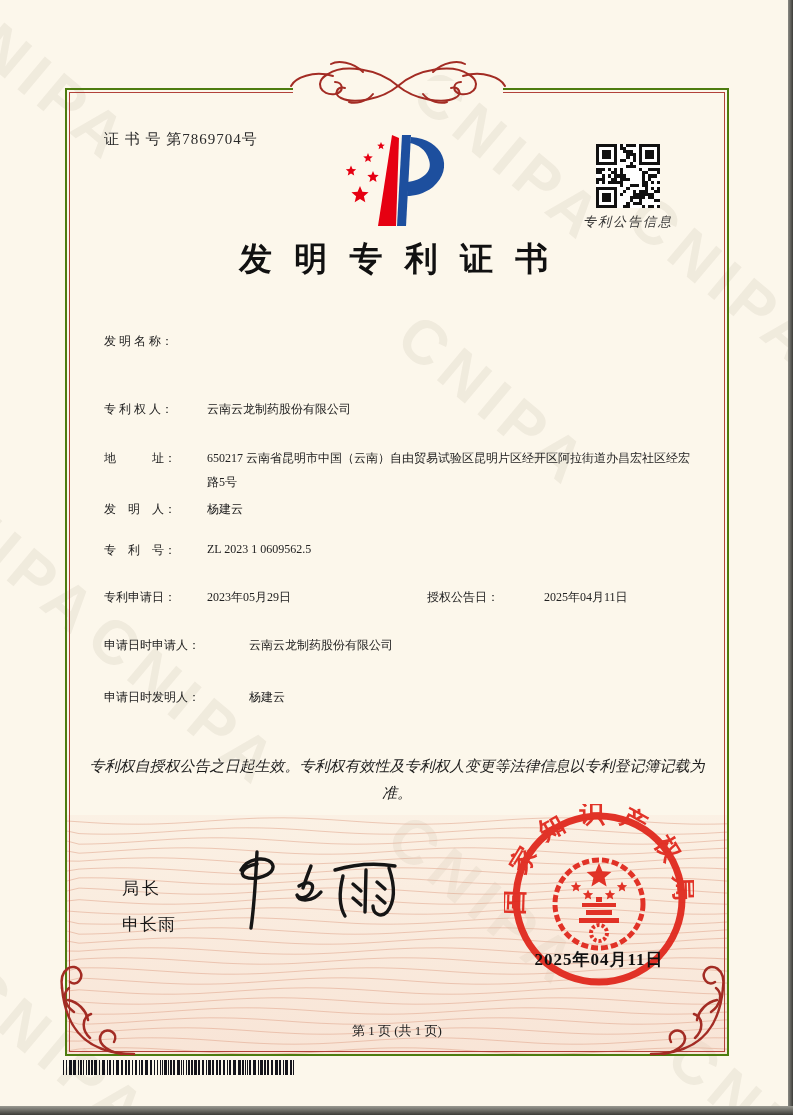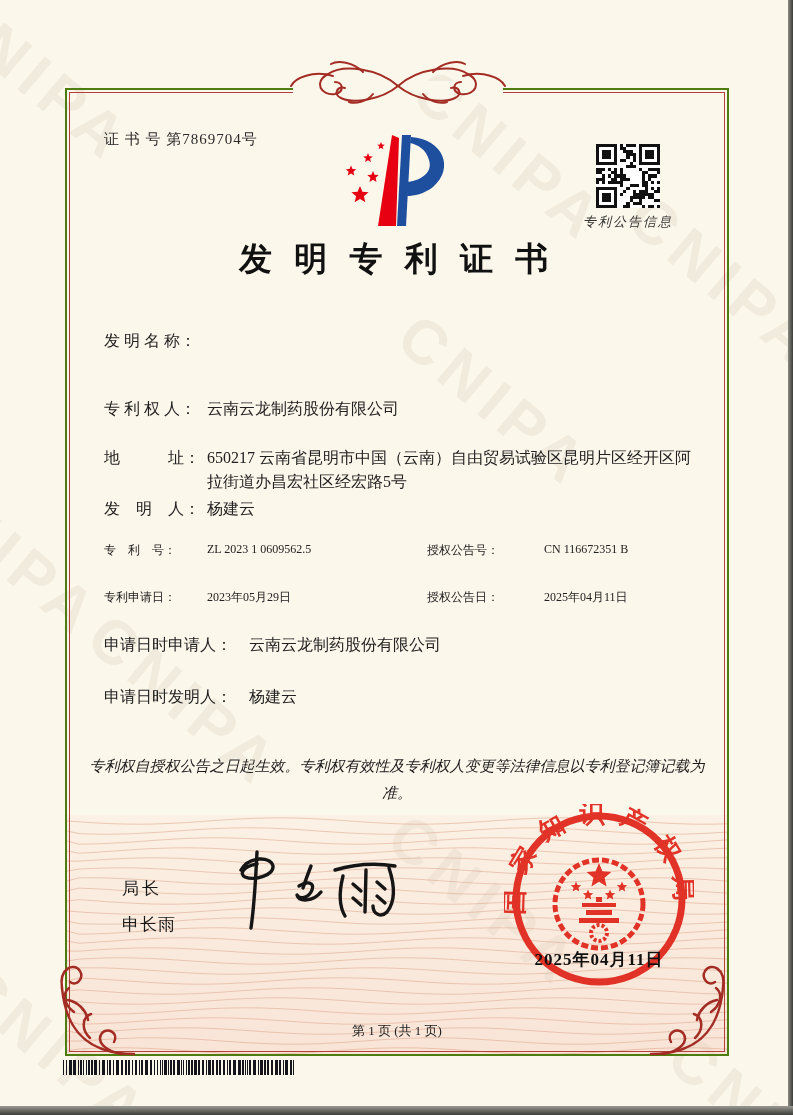--- a/index.html
+++ b/index.html
@@ -10,21 +10,21 @@
       transform:rotate(40deg);transform-origin:left top;white-space:nowrap;pointer-events:none;}
   .frame{position:absolute;left:65px;top:88px;width:660px;height:964px;border:2px solid #4d7c0f;}
   .frame::after{content:'';position:absolute;inset:2px;border:1px solid #b2423a;pointer-events:none;}
   .certno{position:absolute;left:37px;top:40px;font-size:15px;letter-spacing:1px;color:#2a2a2a;}
   .logo{position:absolute;left:266px;top:40px;}
   .qr{position:absolute;left:529px;top:54px;}
   .qrcap{position:absolute;left:499px;top:123px;width:124px;text-align:center;
          font-size:13px;font-style:italic;letter-spacing:2px;color:#333;}
   .title{position:absolute;left:0;top:147px;width:660px;text-align:center;
          font-size:33px;font-weight:bold;letter-spacing:7px;color:#111;}
-  .row{position:absolute;left:37px;width:600px;display:flex;font-size:16px;line-height:24px;}
+  .row{position:absolute;left:37px;width:600px;display:flex;font-size:12px;line-height:24px;}
   .row .lab{flex:none;width:103px;}
   .row .val{flex:1;}
   .row.wide .lab{width:145px;}
   .r1{top:239px}.r2{top:307px}.r3{top:356px}.r4{top:407px}
   .r7{top:543px}.r8{top:595px}
   .tworow{position:absolute;left:37px;top:452px;width:600px;display:flex;font-size:12px;}
   .tworow.b{top:499px;}
   .pair-l{flex:none;width:323px;display:flex;}
   .pair-r{flex:1;display:flex;}
   .pair-l .lab{flex:none;width:103px;}
@@ -228,24 +228,20 @@
   <div class="row r4">
     <span class="lab">发　明　人：</span>
     <span class="val">杨建云</span>
   </div>
 
   <div class="tworow a">
     <div class="pair-l">
       <span class="lab">专　利　号：</span>
       <span class="val">ZL 2023 1 0609562.5</span>
     </div>
-    <div class="pair-r">
-      <span class="lab">授权公告号：</span>
-      <span class="val">CN 116672351 B</span>
-    </div>
   </div>
   <div class="tworow b">
     <div class="pair-l">
       <span class="lab">专利申请日：</span>
       <span class="val">2023年05月29日</span>
     </div>
     <div class="pair-r">
       <span class="lab">授权公告日：</span>
       <span class="val">2025年04月11日</span>
     </div>

